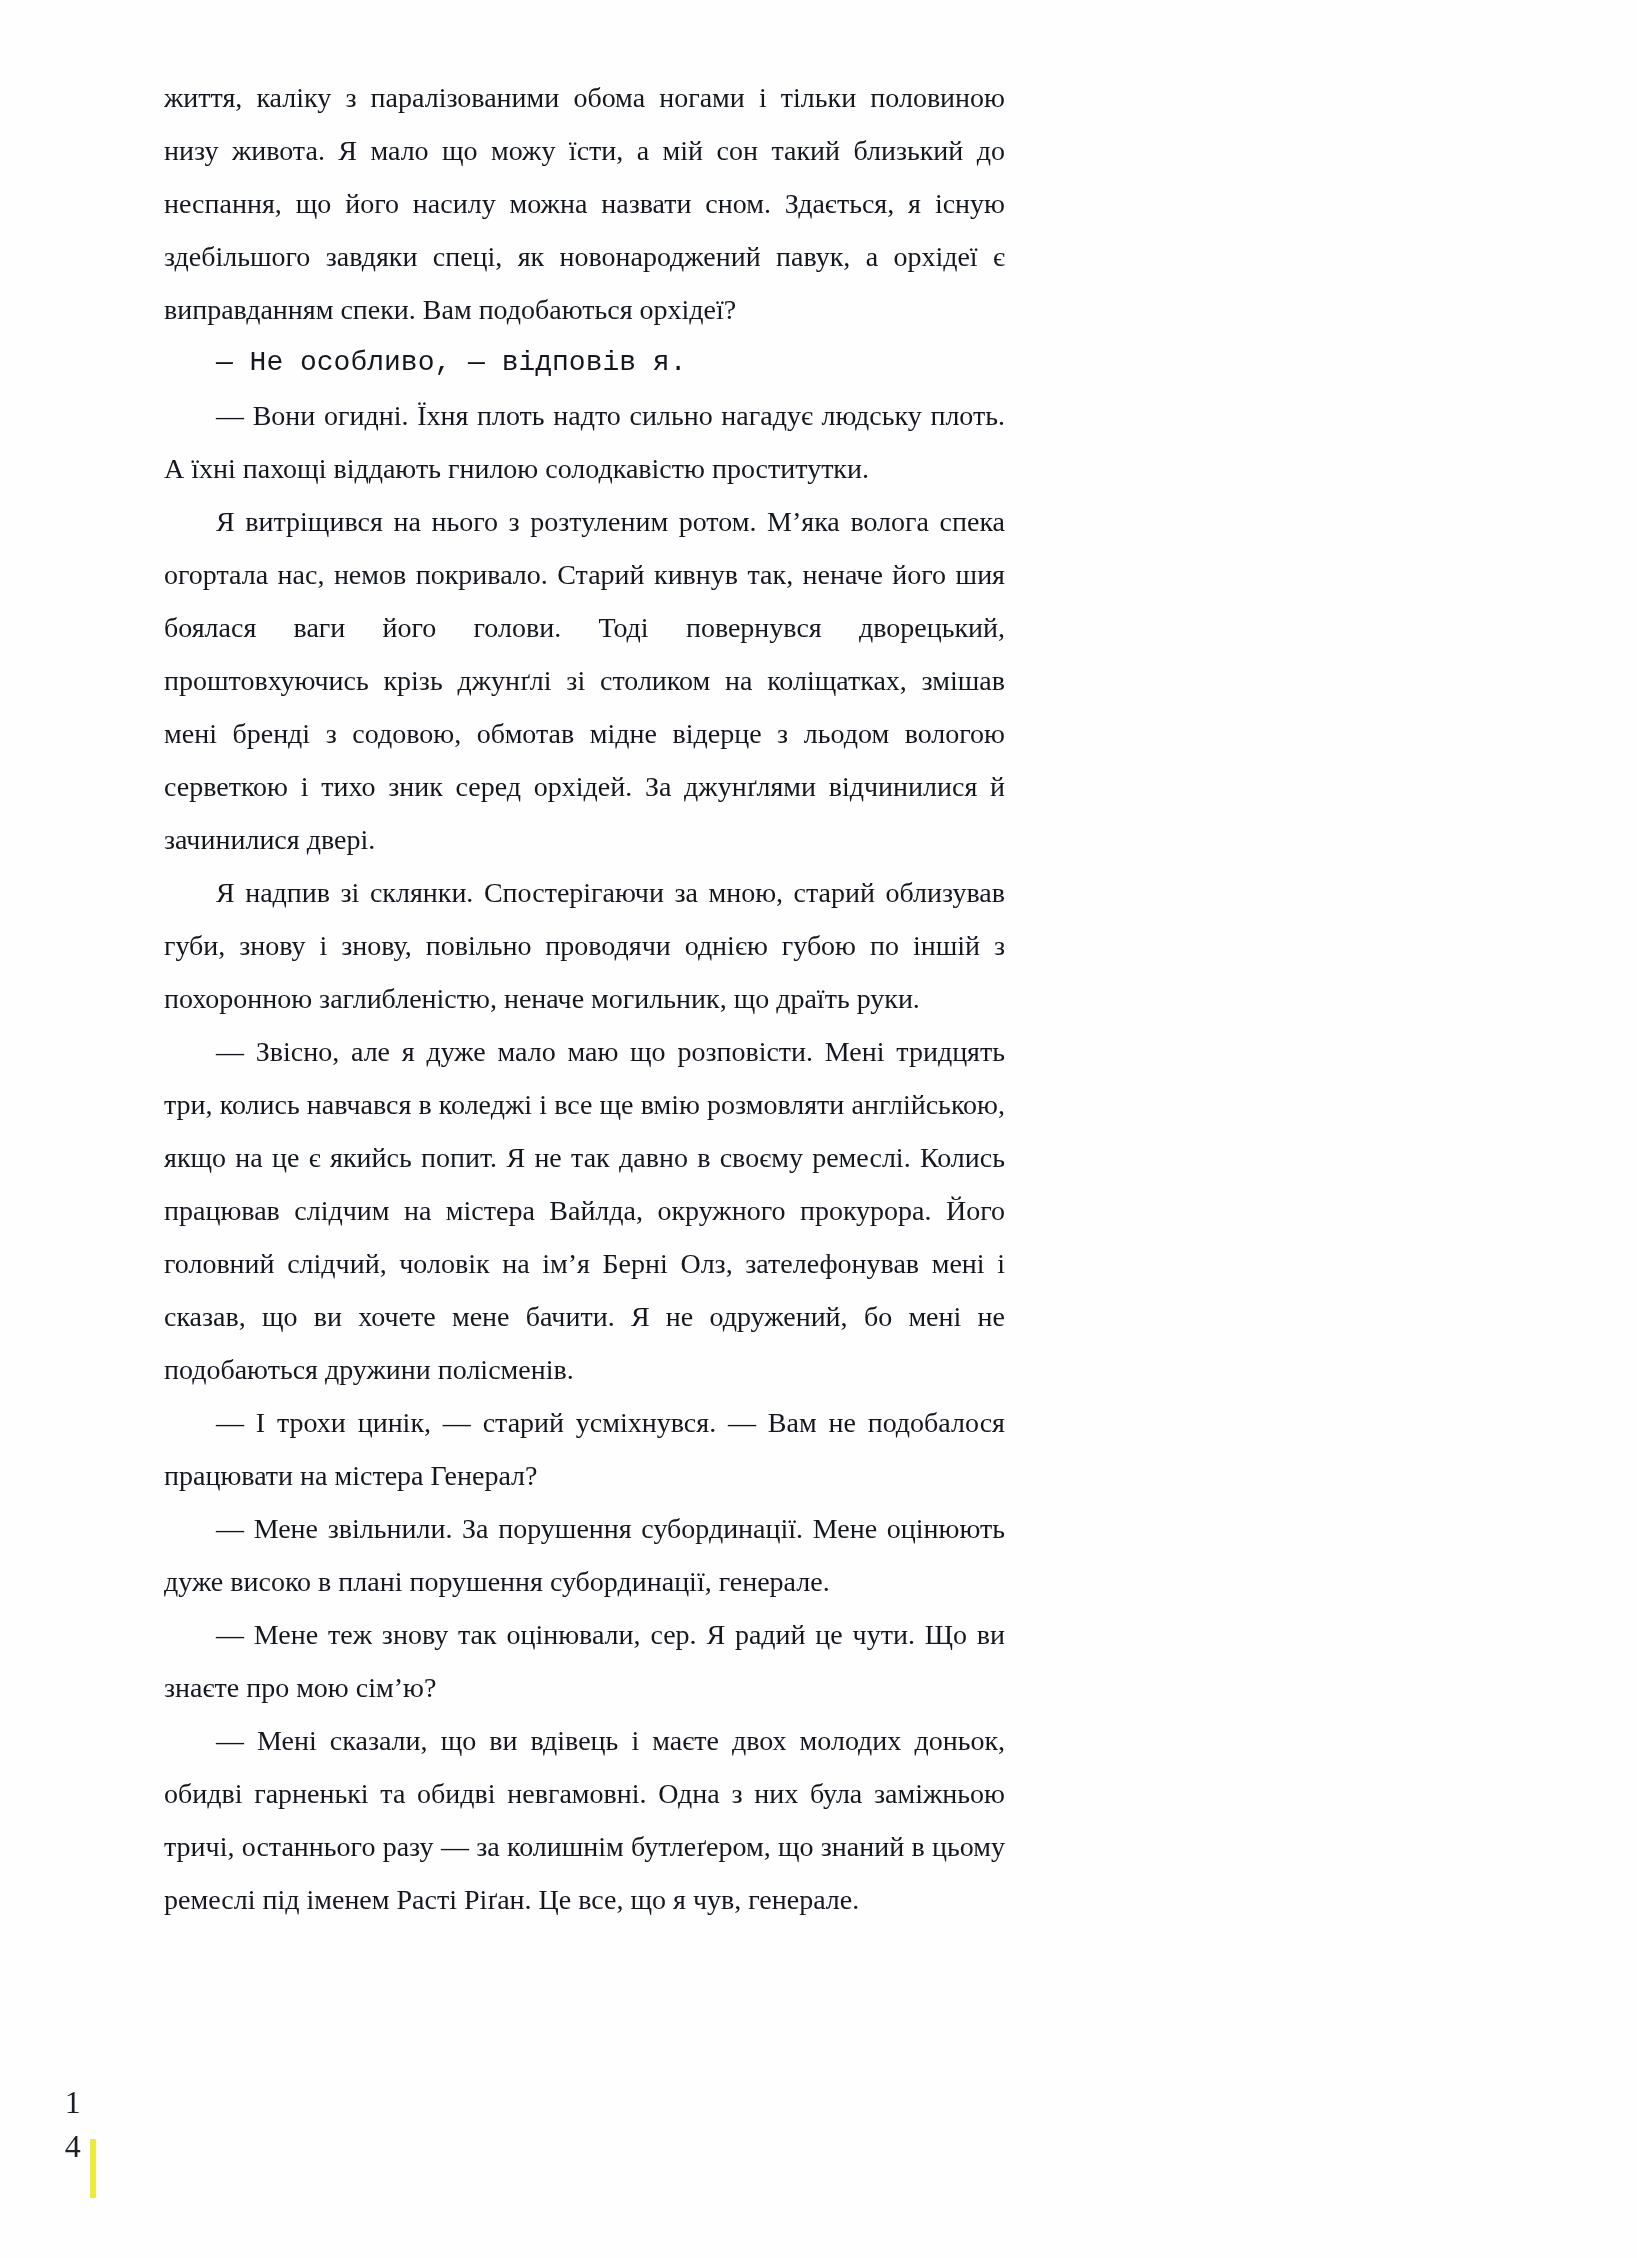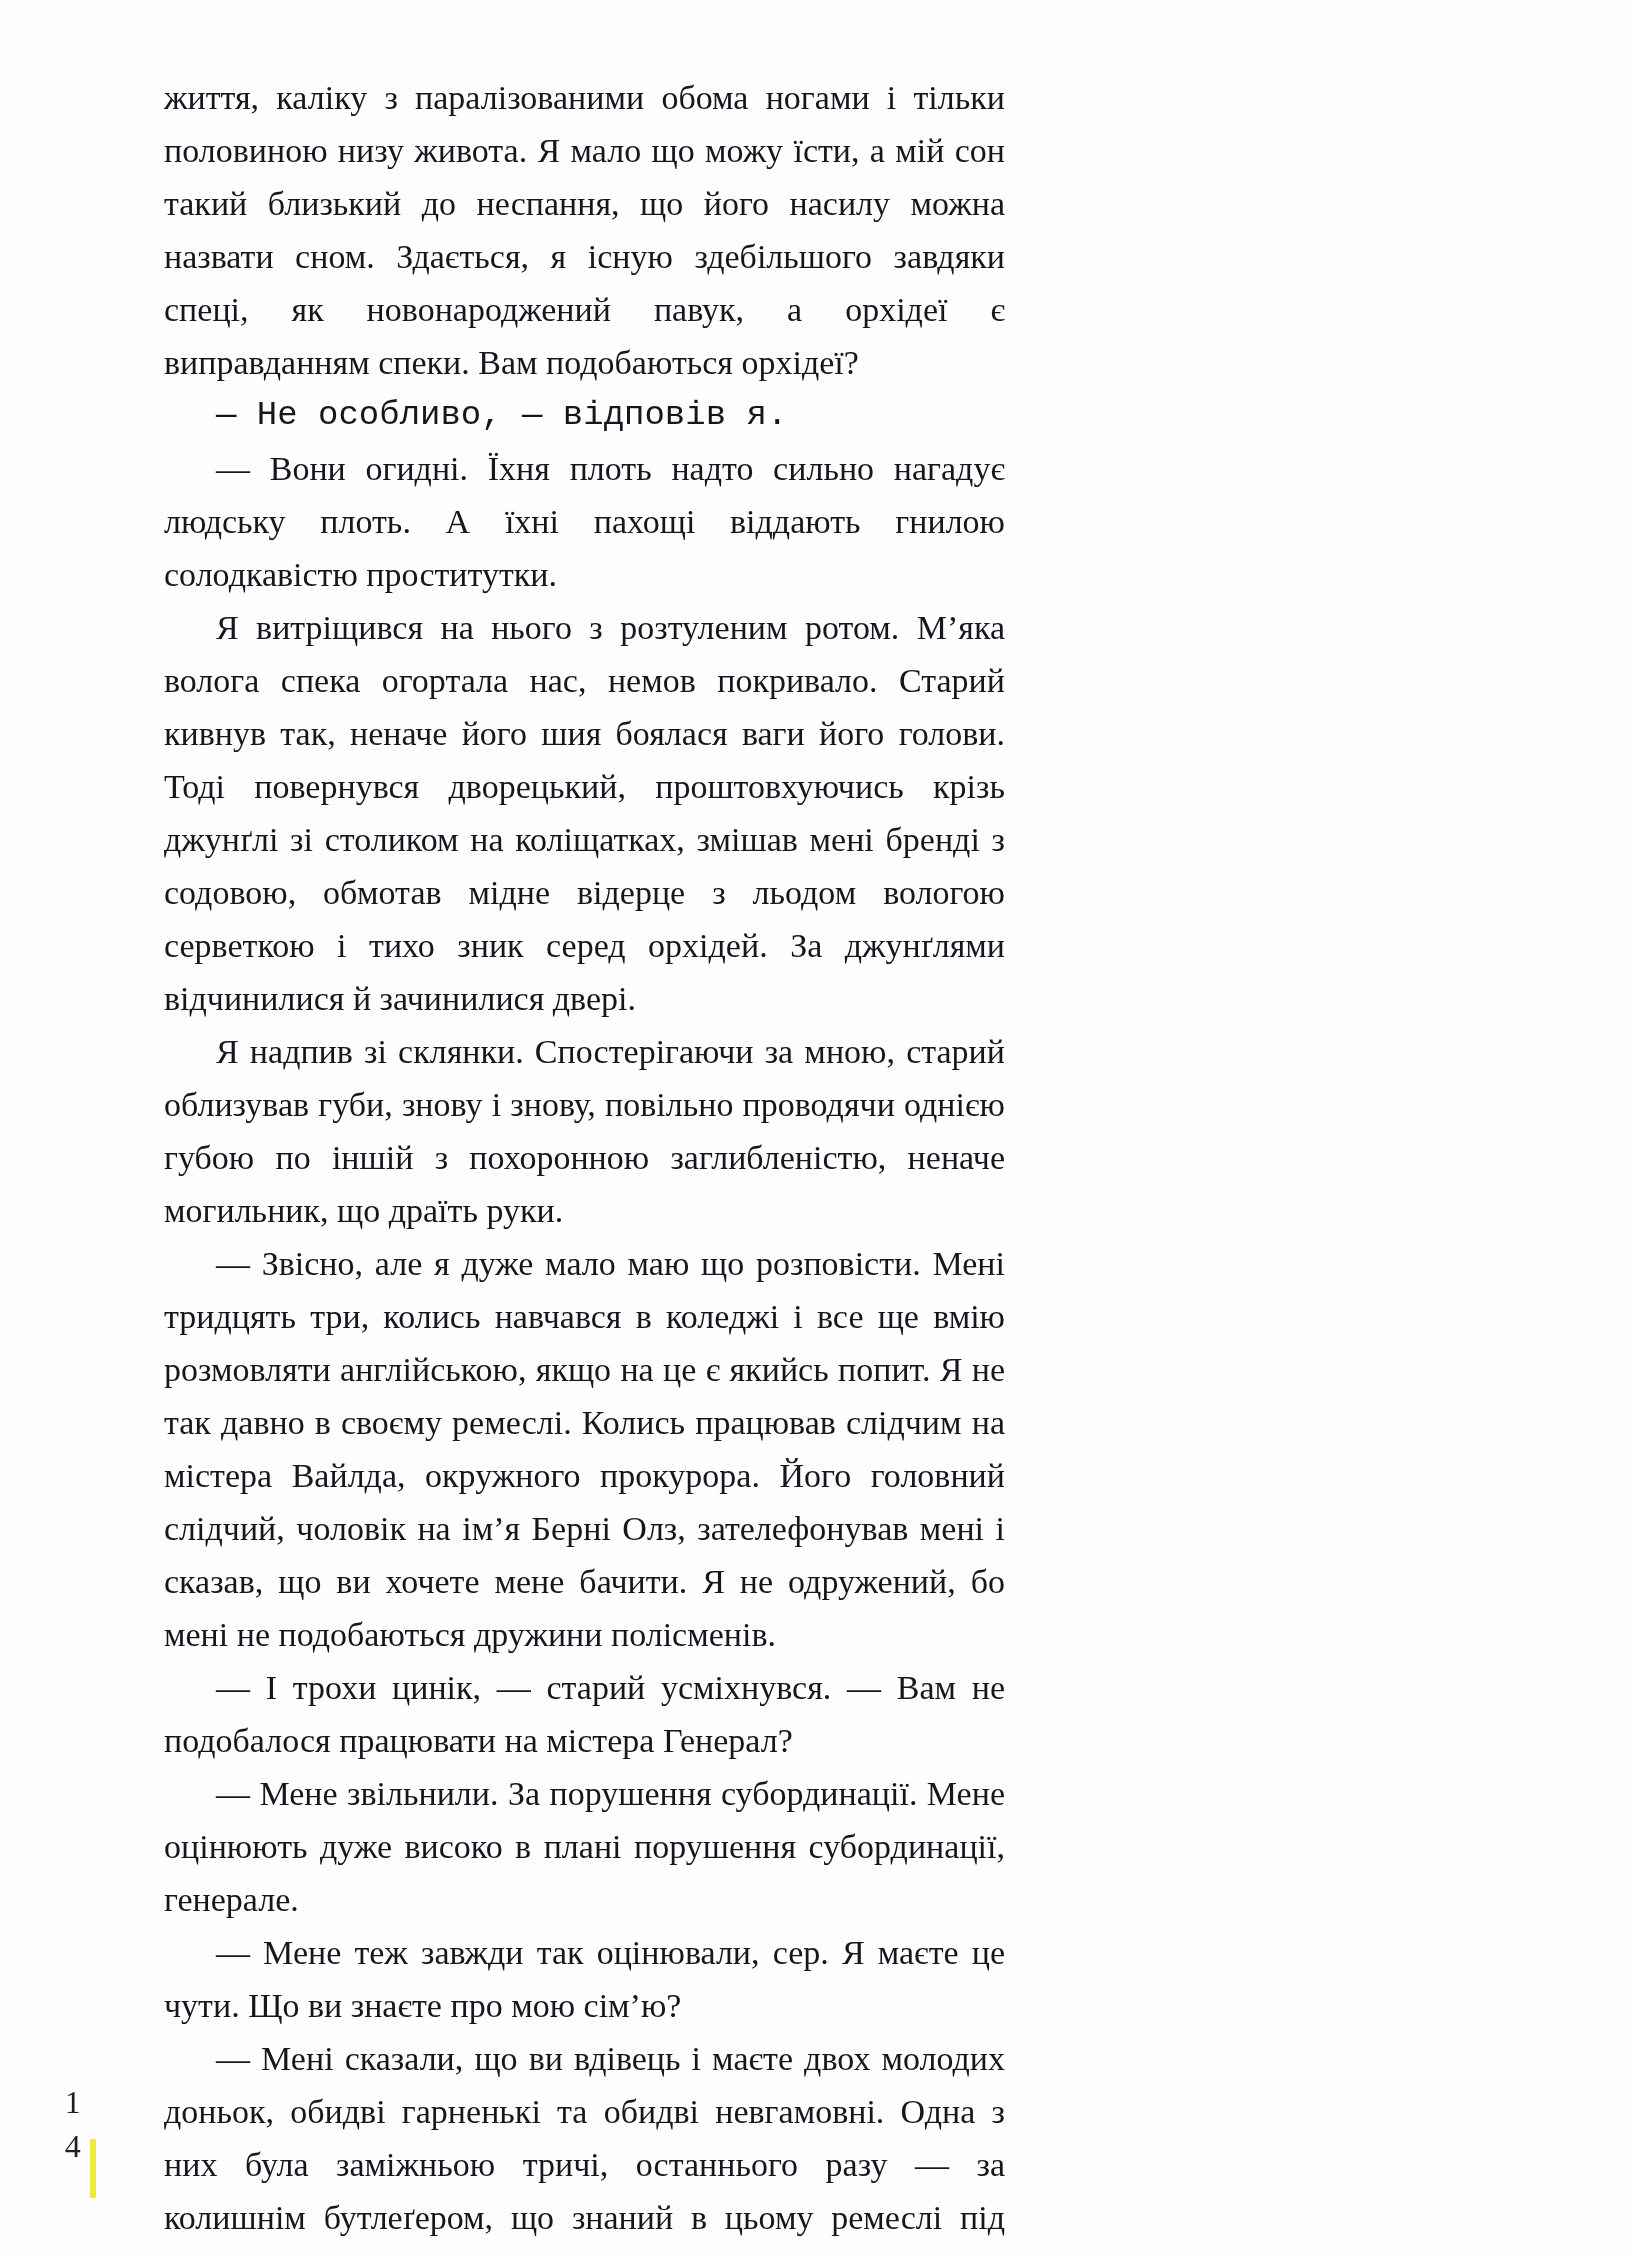--- a/index.html
+++ b/index.html
@@ -44,21 +44,21 @@
 
   
   .textblock {
     position: absolute;
     left: 164px;
     top: 71px;
     width: 841px;
   }
   .para {
     margin: 0;
-    font-size: 34px;
+    font-size: 28px;
     line-height: 53px;
     text-align: justify;
     text-justify: inter-word;
     text-indent: 52px;
     hyphens: manual;
     -webkit-hyphens: manual;
     word-spacing: 0px;
   }
   .para.noindent { text-indent: 0; }
   .para.last-flush { text-align-last: left; font-family: Liberation Mono, monospace; }
@@ -76,18 +76,18 @@
 
   <div class="textblock">
     <p class="para noindent">життя, каліку з паралізованими обома ногами і тільки половиною низу живота. Я мало що можу їсти, а мій сон такий близький до неспання, що його насилу можна назвати сном. Здається, я існую здебільшого завдяки спеці, як новонароджений павук, а орхідеї є виправданням спеки. Вам подобаються орхідеї?</p>
     <p class="para last-flush">— Не особливо, — відповів я.</p>
     <p class="para">— Вони огидні. Їхня плоть надто сильно нагадує людську плоть. А їхні пахощі віддають гнилою солодкавістю проститутки.</p>
     <p class="para">Я витріщився на нього з розтуленим ротом. М’яка волога спека огортала нас, немов покривало. Старий кивнув так, неначе його шия боялася ваги його голови. Тоді повернувся дворецький, проштовхуючись крізь джунґлі зі столиком на коліщатках, змішав мені бренді з содовою, обмотав мідне відерце з льодом вологою серветкою і тихо зник серед орхідей. За джунґлями відчинилися й зачинилися двері.</p>
     <p class="para">Я надпив зі склянки. Спостерігаючи за мною, старий облизував губи, знову і знову, повільно проводячи однією губою по іншій з похоронною заглибленістю, неначе могильник, що драїть руки.</p>
     <p class="para">— Звісно, але я дуже мало маю що розповісти. Мені тридцять три, колись навчався в коледжі і все ще вмію розмовляти англійською, якщо на це є якийсь попит. Я не так давно в своєму ремеслі. Колись працював слідчим на містера Вайлда, окружного прокурора. Його головний слідчий, чоловік на ім’я Берні Олз, зателефонував мені і сказав, що ви хочете мене бачити. Я не одружений, бо мені не подобаються дружини полісменів.</p>
     <p class="para">— І трохи цинік, — старий усміхнувся. — Вам не подобалося працювати на містера Генерал?</p>
     <p class="para">— Мене звільнили. За порушення субординації. Мене оцінюють дуже високо в плані порушення субординації, генерале.</p>
-    <p class="para">— Мене теж завжди так оцінювали, сер. Я маєте це чути. Що ви знаєте про мою сім’ю?</p>
+    <p class="para">— Мене теж знову так оцінювали, сер. Я радий це чути. Що ви знаєте про мою сім’ю?</p>
     <p class="para">— Мені сказали, що ви вдівець і маєте двох молодих доньок, обидві гарненькі та обидві невгамовні. Одна з них була заміжньою тричі, останнього разу — за колишнім бутлеґером, що знаний в цьому ремеслі під іменем Расті Ріґан. Це все, що я чув, генерале.</p>
   </div>
 
 </div>
 
 
 </body></html>

